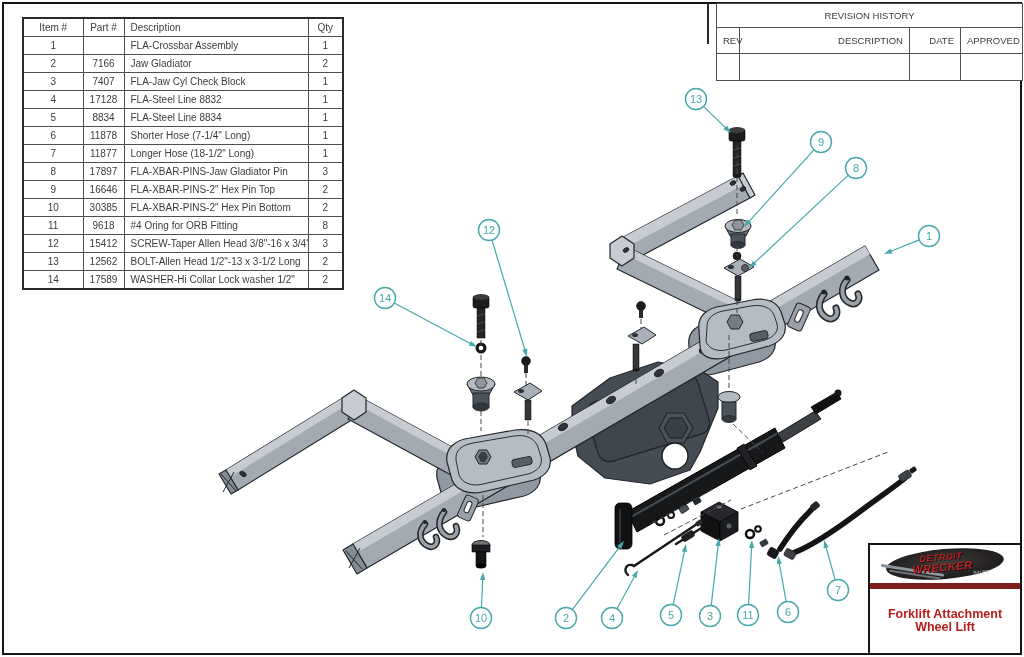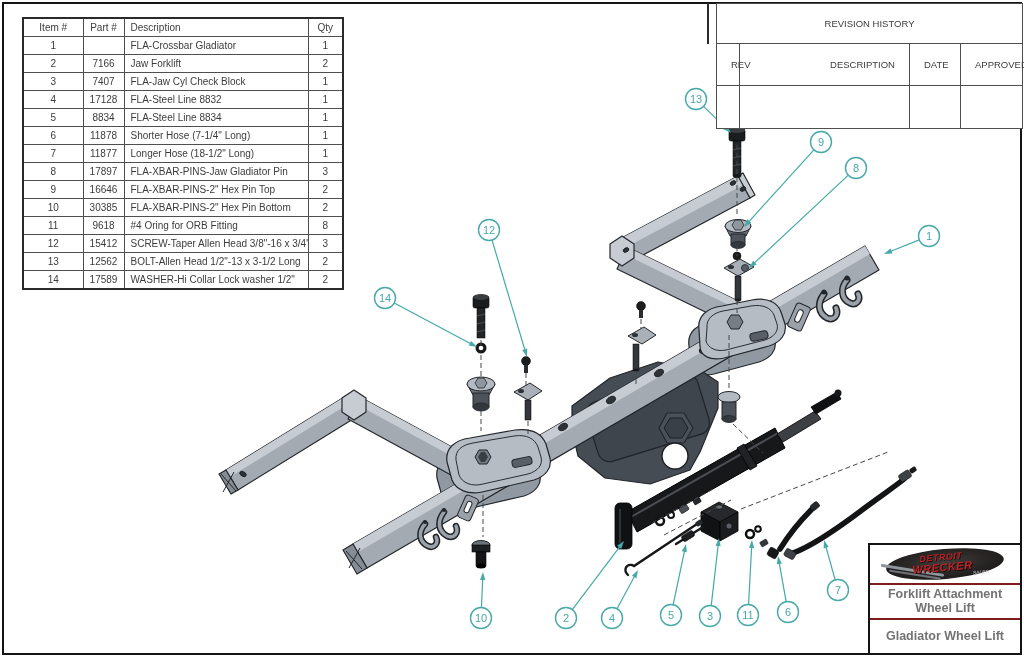--- a/index.html
+++ b/index.html
@@ -11,32 +11,32 @@
   
   .parts-table{position:absolute;left:22px;top:17px;width:320px;border-collapse:collapse;
                table-layout:fixed;font-size:10px;color:#3c3c3c;background:#fff;border:2px solid #2a2a2a;}
   .parts-table th,.parts-table td{border:1px solid #4f4f4f;height:17px;padding:0 3px;
                font-weight:normal;white-space:nowrap;overflow:hidden;text-align:center;}
   .parts-table th.desc,.parts-table td.desc{text-align:left;padding-left:6px;}
 
   
   .rev-table{position:absolute;left:716px;top:3px;width:306px;border-collapse:collapse;table-layout:fixed;
              font-size:9.5px;color:#3c3c3c;background:#fff;}
-  .rev-table td,.rev-table th{border:1px solid #4f4f4f;font-weight:normal;text-align:center;padding:14px;}
+  .rev-table td,.rev-table th{border:1px solid #4f4f4f;font-weight:normal;text-align:center;padding:6px;}
   .rev-table .ttl{height:11px;font-size:9.5px;}
   .rev-table .hd{height:13px;text-align:right;}
   .rev-table .emp{height:14px;}
   .rev-tick{position:absolute;left:707px;top:3px;width:2px;height:41px;background:#2a2a2a;}
 
   
   .title-block{position:absolute;left:868px;top:543px;width:150px;height:108px;border:2px solid #141414;
                background:#fff;display:flex;flex-direction:column;}
   .tb-logo{flex:0 0 38px;display:flex;align-items:center;justify-content:center;}
-  .tb-row{border-top:2px solid #7f1d1d;flex:1;display:flex;align-items:center;justify-content:center;
-          font-weight:bold;font-size:12.5px;color:#737373;text-align:center;line-height:1.05;}
+  .tb-row{border-top:6px solid #7f1d1d;flex:1;display:flex;align-items:center;justify-content:center;
+          font-weight:bold;font-size:12.5px;color:#b91c1c;text-align:center;line-height:1.05;}
   .logo-shape{position:relative;width:118px;height:30px;transform:rotate(-5deg);border-radius:50%;
               background:radial-gradient(ellipse at 50% 45%, #413d3d 0%, #262323 55%, #151313 100%);}
   .logo-shape::before{content:"";position:absolute;left:-6px;top:17px;width:64px;height:3px;background:#8e959b;
               transform:rotate(14deg);border-radius:2px;}
   .logo-shape::after{content:"";position:absolute;left:2px;top:22px;width:52px;height:2px;background:#6e747a;
               transform:rotate(14deg);border-radius:2px;}
   .logo-detroit{position:absolute;top:3px;left:34px;font-size:9px;font-style:italic;font-weight:bold;
               color:#c02222;text-shadow:0.6px 0.6px 0 #000;letter-spacing:.5px;}
   .logo-wrecker{position:absolute;top:12px;left:26px;font-size:11px;font-style:italic;font-weight:bold;
               color:#c42424;text-shadow:0.7px 0.7px 0 #000;letter-spacing:.5px;}
@@ -394,27 +394,27 @@
         <th>Item #</th>
         <th>Part #</th>
         <th class="desc">Description</th>
         <th>Qty</th>
       </tr>
     </thead>
     <tbody>
         <tr>
           <td>1</td>
           <td></td>
-          <td class="desc">FLA-Crossbar Gladiator</td>
+          <td class="desc">FLA-Crossbar Assembly</td>
           <td>1</td>
         </tr>
         <tr>
           <td>2</td>
           <td>7166</td>
-          <td class="desc">Jaw Forklift</td>
+          <td class="desc">Jaw Gladiator</td>
           <td>2</td>
         </tr>
         <tr>
           <td>3</td>
           <td>7407</td>
           <td class="desc">FLA-Jaw Cyl Check Block</td>
           <td>1</td>
         </tr>
         <tr>
           <td>4</td>
@@ -514,15 +514,14 @@
 
   <div class="title-block">
     <div class="tb-logo">
       <div class="logo-shape">
         <span class="logo-detroit">DETROIT</span>
         <span class="logo-wrecker">WRECKER</span>
         <span class="logo-sales">SALES</span>
       </div>
     </div>
     <div class="tb-row">Forklift Attachment Wheel Lift</div>
-    <div class="tb-row">Gladiator Wheel Lift</div>
   </div>
 </div>
 
 </body></html>

